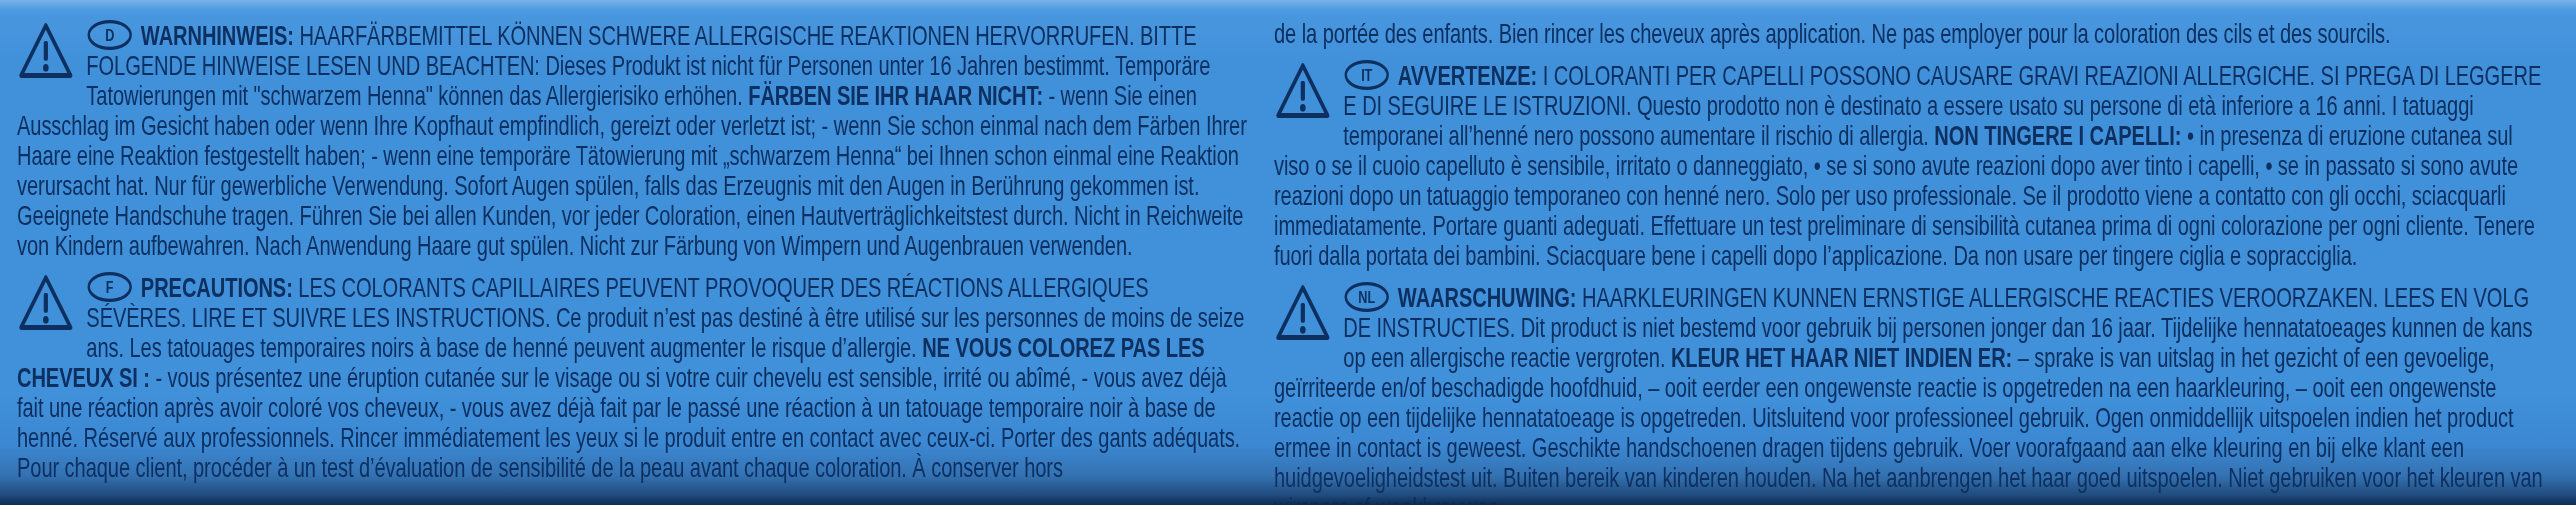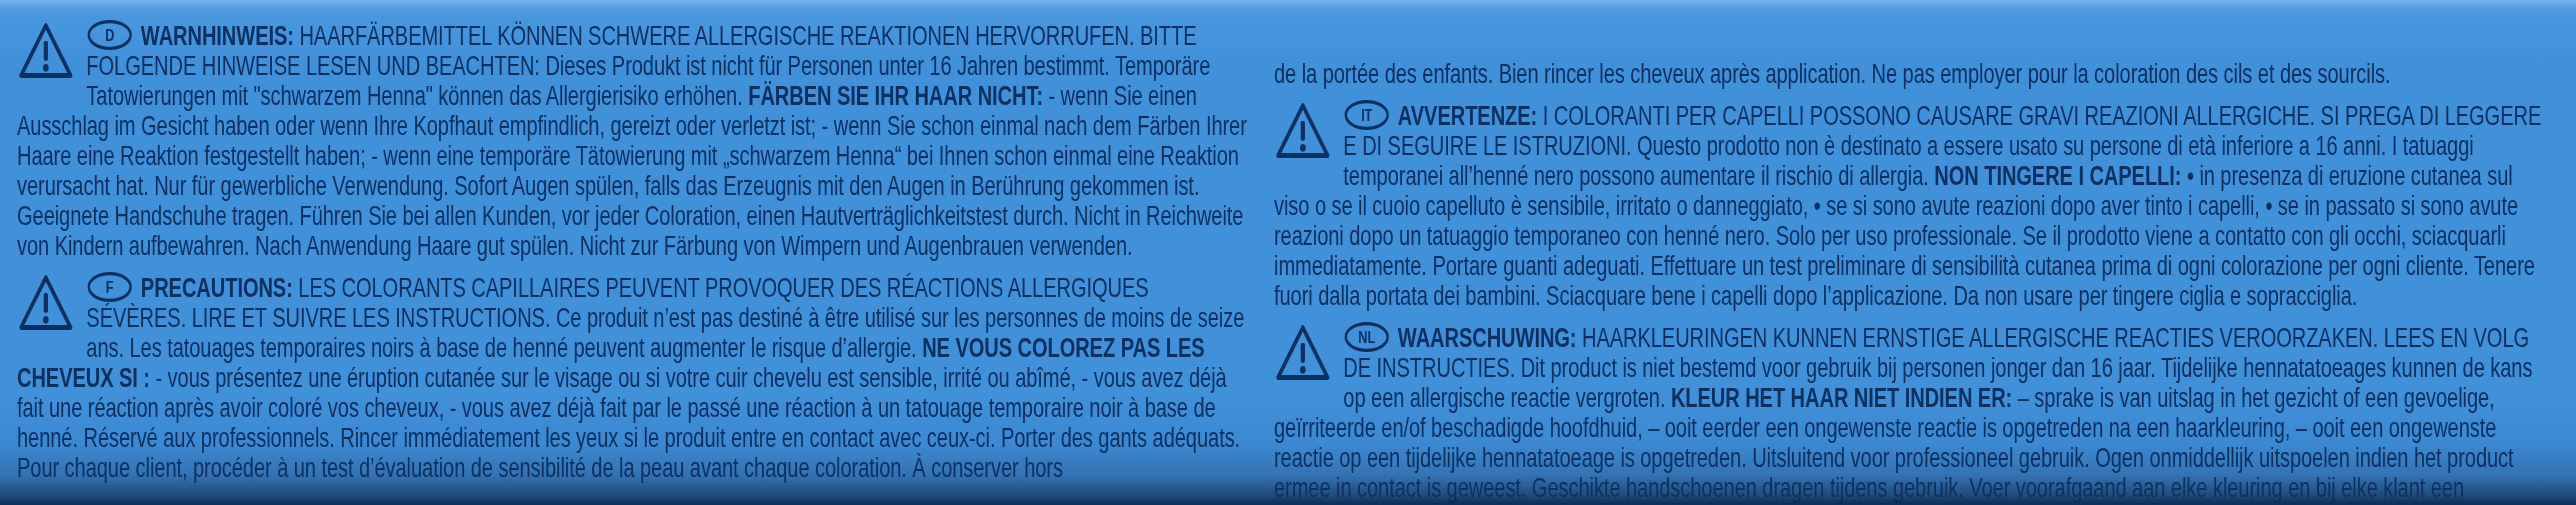--- a/index.html
+++ b/index.html
@@ -15,21 +15,21 @@
       #27568b 98%, #15386b 100%);
   }
   .label{
     position:relative;width:100%;height:100%;box-sizing:border-box;
     padding:19px 16px 0 17.4px;
     display:flex;gap:25.5px;
     color:var(--ink);
   }
   .col{overflow:hidden;}
   .col-left{width:1231px;flex:0 0 auto;}
-  .col-right{width:1275px;flex:0 0 auto;margin-top:40px;}
+  .col-right{width:1275px;flex:0 0 auto;}
   .squeeze{transform:scaleX(0.73);transform-origin:top left;}
   .col-left .squeeze{width:1686px;}
   .col-right .squeeze{width:1746px;}
   p.section{
     margin:0;
     font-size:27.5px;line-height:30px;letter-spacing:-0.1px;
     text-align:left;
   }
   p.section + p.section{margin-top:10px;}
   p.section b{font-weight:700;}

